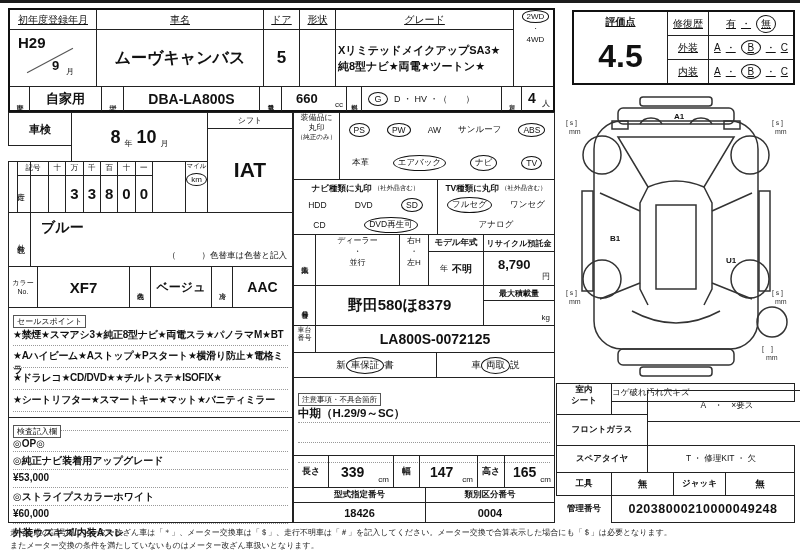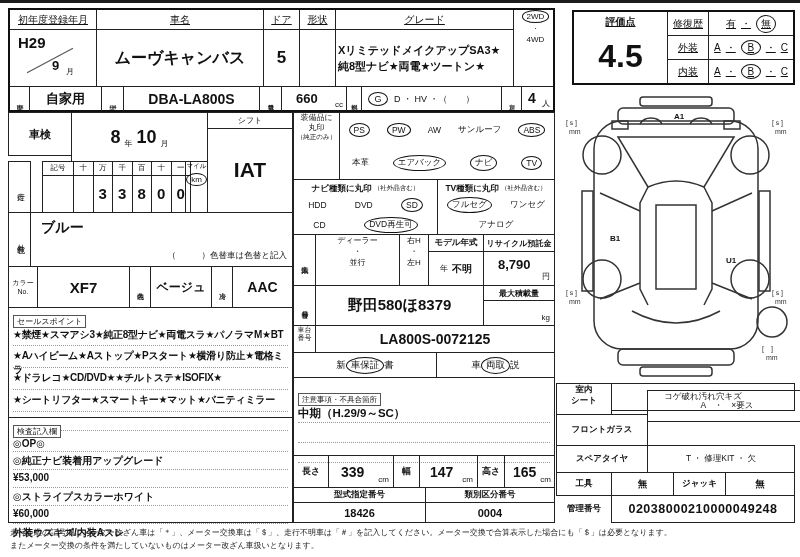--- a/index.html
+++ b/index.html
@@ -117,37 +117,37 @@
           <span>A</span>
             <span>・</span>
           <span class="circ">B</span>
           <span>・</span>
             <span>C</span>
         </span>
       </div>
     </div>
   </div>
 
-  <div class="abs bd flex" style="left:8px;top:112px;width:64px;height:44px;font-size:11px;font-weight:bold">車検</div>
+  <div class="abs bd flex" style="left:8px;top:112px;width:64px;height:34px;font-size:11px;font-weight:bold">車検</div>
   <div class="abs bd flex" style="left:71px;top:112px;width:137px;height:50px;gap:4px">
     <span class="val" style="font-size:18px">8</span>
     <span class="lbl8" style="margin-top:12px">年</span>
     <span class="val" style="font-size:18px">10</span>
     <span class="lbl8" style="margin-top:12px">月</span>
   </div>
 
   <div class="abs bd" style="left:207px;top:112px;width:86px;height:101px">
     <div class="flex lbl8 bb" style="height:15px">シフト</div>
     <div class="flex val" style="height:82px;font-size:21px">IAT</div>
   </div>
 
   <div class="abs bd flex" style="left:8px;top:161px;width:23px;height:52px;font-size:8px">
       <span class="vtext">走行</span>
     </div>
-  <div class="abs bd" style="left:42px;top:161px;width:149px;height:52px;display:flex">
+  <div class="abs bd" style="left:17px;top:161px;width:136px;height:52px;display:flex">
     <div style="width:30px;border-right:1px solid #222" class="col">
       <span class="flex bb" style="height:13px;width:100%;font-size:7.5px">記号</span>
       <span class="flex" style="height:37px;width:100%"></span>
     </div>
     <div style="flex:1;border-right:1px solid #222" class="col">
       <span class="flex bb" style="height:13px;width:100%;font-size:7.5px">十</span>
       <span class="flex val" style="height:37px;width:100%;font-size:15px"></span>
     </div>
     <div style="flex:1;border-right:1px solid #222" class="col">
       <span class="flex bb" style="height:13px;width:100%;font-size:7.5px">万</span>
@@ -389,21 +389,21 @@
       <text x="219" y="211">mm</text>
       <text x="206" y="258">[　]</text>
       <text x="210" y="267">mm</text>
     </g>
   </svg>
 
   <div class="abs bd col" style="left:556px;top:383px;width:56px;height:32px;font-size:8.5px;font-weight:bold;line-height:1.3">
     <span>室内</span>
     <span>シート</span>
   </div>
-  <div class="abs bd flex" style="left:611px;top:383px;width:184px;height:28px;justify-content:center;font-size:8.5px">
+  <div class="abs bd flex" style="left:611px;top:383px;width:184px;height:19px;justify-content:flex-start;font-size:8.5px">
     <span>コゲ</span>
     <span>破れ</span>
     <span>汚れ</span>
     <span>穴</span>
     <span>キズ</span>
   </div>
   <div class="abs bd flex" style="left:556px;top:414px;width:92px;height:32px;font-size:8.5px;font-weight:bold">フロントガラス</div>
   <div class="abs bd flex" style="left:647px;top:390px;width:160px;height:32px;font-size:8.5px">A　・　×要ス</div>
   <div class="abs bd flex" style="left:556px;top:445px;width:92px;height:28px;font-size:8.5px;font-weight:bold">スペアタイヤ</div>
   <div class="abs bd flex" style="left:647px;top:445px;width:148px;height:28px;font-size:8.5px">T ・ 修理KIT ・ 欠</div>

